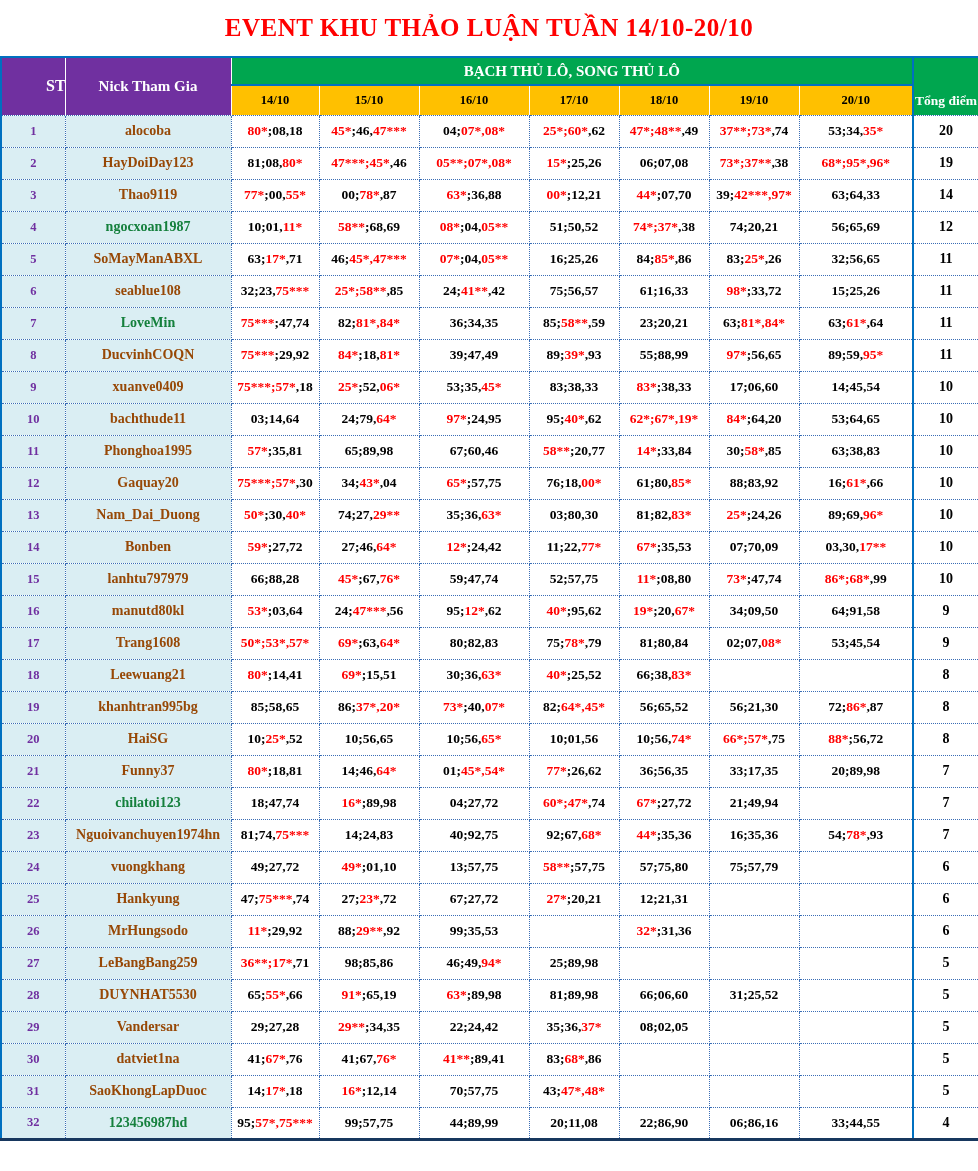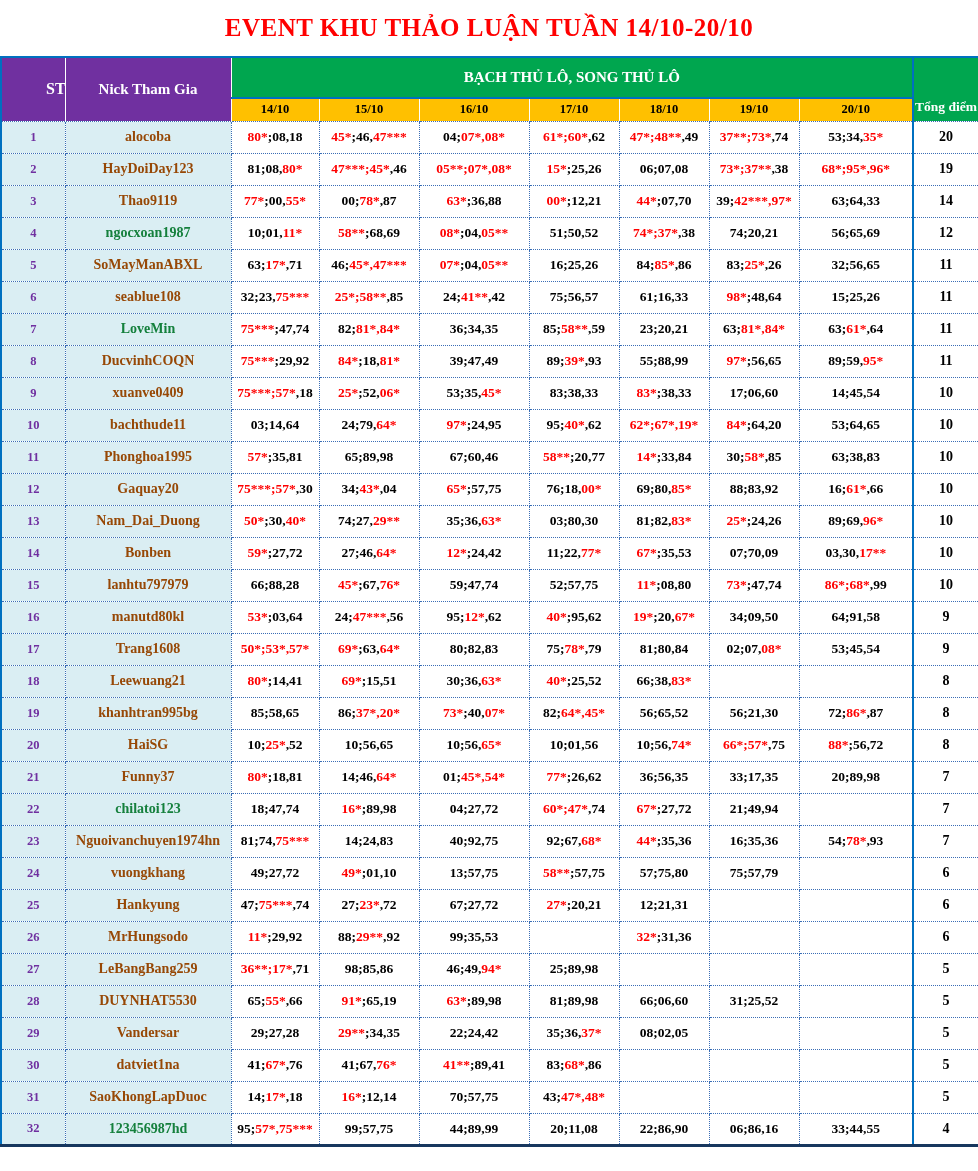--- a/index.html
+++ b/index.html
@@ -24,32 +24,32 @@
   }
   th,td{padding:0;overflow:hidden;white-space:nowrap;}
   
   th.purple{
     background:var(--purple);color:#fff;font-weight:bold;vertical-align:middle;
   }
   th.stt-h{font-size:16px;border-right:1px dotted #fff;padding-left:44px;}
   th.nick-h{font-size:15px;border-right:1px dotted #fff;margin-top:24px;}
   th.group-h{
     background:var(--green);color:#fff;font-weight:bold;font-size:15px;
-    height:41px;vertical-align:middle;border-bottom:2px solid var(--bordersolid);
+    height:28px;vertical-align:middle;border-bottom:2px solid var(--bordersolid);
     border-top:1px solid var(--bordersolid);
   }
   th.total-h{
     background:var(--green);color:#fff;font-weight:bold;font-size:13.5px;
     vertical-align:bottom;padding-bottom:6px;border-left:2px solid var(--bordersolid);
     border-top:1px solid var(--bordersolid);
     margin-top:8px;
   }
   th.date-h{
     background:var(--orange);color:#000;font-weight:bold;font-size:12.5px;
-    height:23px;vertical-align:middle;border-left:1px dotted #fff;
+    height:30px;vertical-align:middle;border-left:1px dotted #fff;
     border-bottom:1px dotted var(--borderdot);
   }
   th.date-h:first-child{border-left:none;}
   
   td{
     height:32px;text-align:center;vertical-align:middle;
     font-weight:bold;font-size:13.5px;
     border:1px dotted var(--borderdot);
   }
   td.stt{background:var(--cellblue);color:var(--purple);font-size:12.5px;}
@@ -94,21 +94,21 @@
       <th class="date-h">20/10</th>
     </tr>
   </thead>
   <tbody>
       <tr>
         <td class="stt">1</td>
         <td class="nick">alocoba</td>
         <td><span class="r">80*</span><span class="k">;08,18</span></td>
         <td><span class="r">45*</span><span class="k">;46,</span><span class="r">47***</span></td>
         <td><span class="k">04;</span><span class="r">07*,08*</span></td>
-        <td><span class="r">61*;60*</span><span class="k">,62</span></td>
+        <td><span class="r">25*;60*</span><span class="k">,62</span></td>
         <td><span class="r">47*;48**</span><span class="k">,49</span></td>
         <td><span class="r">37**;73*</span><span class="k">,74</span></td>
         <td><span class="k">53;34,</span><span class="r">35*</span></td>
         <td class="total">20</td>
       </tr>
       <tr>
         <td class="stt">2</td>
         <td class="nick">HayDoiDay123</td>
         <td><span class="k">81;08,</span><span class="r">80*</span></td>
         <td><span class="r">47***;45*</span><span class="k">,46</span></td>
@@ -156,21 +156,21 @@
         <td class="total">11</td>
       </tr>
       <tr>
         <td class="stt">6</td>
         <td class="nick">seablue108</td>
         <td><span class="k">32;23,</span><span class="r">75***</span></td>
         <td><span class="r">25*;58**</span><span class="k">,85</span></td>
         <td><span class="k">24;</span><span class="r">41**</span><span class="k">,42</span></td>
         <td><span class="k">75;56,57</span></td>
         <td><span class="k">61;16,33</span></td>
-        <td><span class="r">98*</span><span class="k">;48,64</span></td>
+        <td><span class="r">98*</span><span class="k">;33,72</span></td>
         <td><span class="k">15;25,26</span></td>
         <td class="total">11</td>
       </tr>
       <tr>
         <td class="stt">7</td>
         <td class="nick black">LoveMin</td>
         <td><span class="r">75***</span><span class="k">;47,74</span></td>
         <td><span class="k">82;</span><span class="r">81*,84*</span></td>
         <td><span class="k">36;34,35</span></td>
         <td><span class="k">85;</span><span class="r">58**</span><span class="k">,59</span></td>
@@ -227,21 +227,21 @@
         <td><span class="k">63;38,83</span></td>
         <td class="total">10</td>
       </tr>
       <tr>
         <td class="stt">12</td>
         <td class="nick">Gaquay20</td>
         <td><span class="r">75***;57*</span><span class="k">,30</span></td>
         <td><span class="k">34;</span><span class="r">43*</span><span class="k">,04</span></td>
         <td><span class="r">65*</span><span class="k">;57,75</span></td>
         <td><span class="k">76;18,</span><span class="r">00*</span></td>
-        <td><span class="k">69;80,</span><span class="r">85*</span></td>
+        <td><span class="k">61;80,</span><span class="r">85*</span></td>
         <td><span class="k">88;83,92</span></td>
         <td><span class="k">16;</span><span class="r">61*</span><span class="k">,66</span></td>
         <td class="total">10</td>
       </tr>
       <tr>
         <td class="stt">13</td>
         <td class="nick">Nam_Dai_Duong</td>
         <td><span class="r">50*</span><span class="k">;30,</span><span class="r">40*</span></td>
         <td><span class="k">74;27,</span><span class="r">29**</span></td>
         <td><span class="k">35;36,</span><span class="r">63*</span></td>

